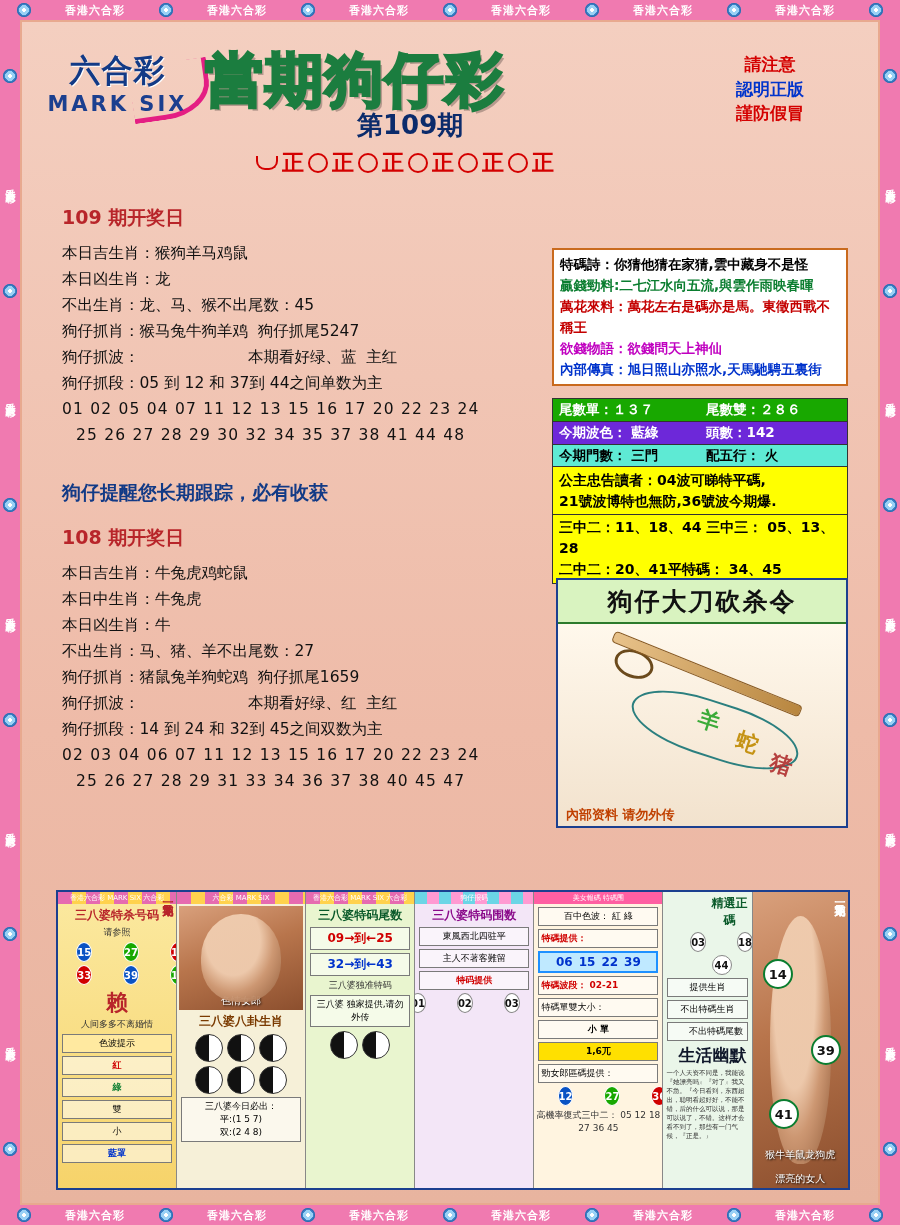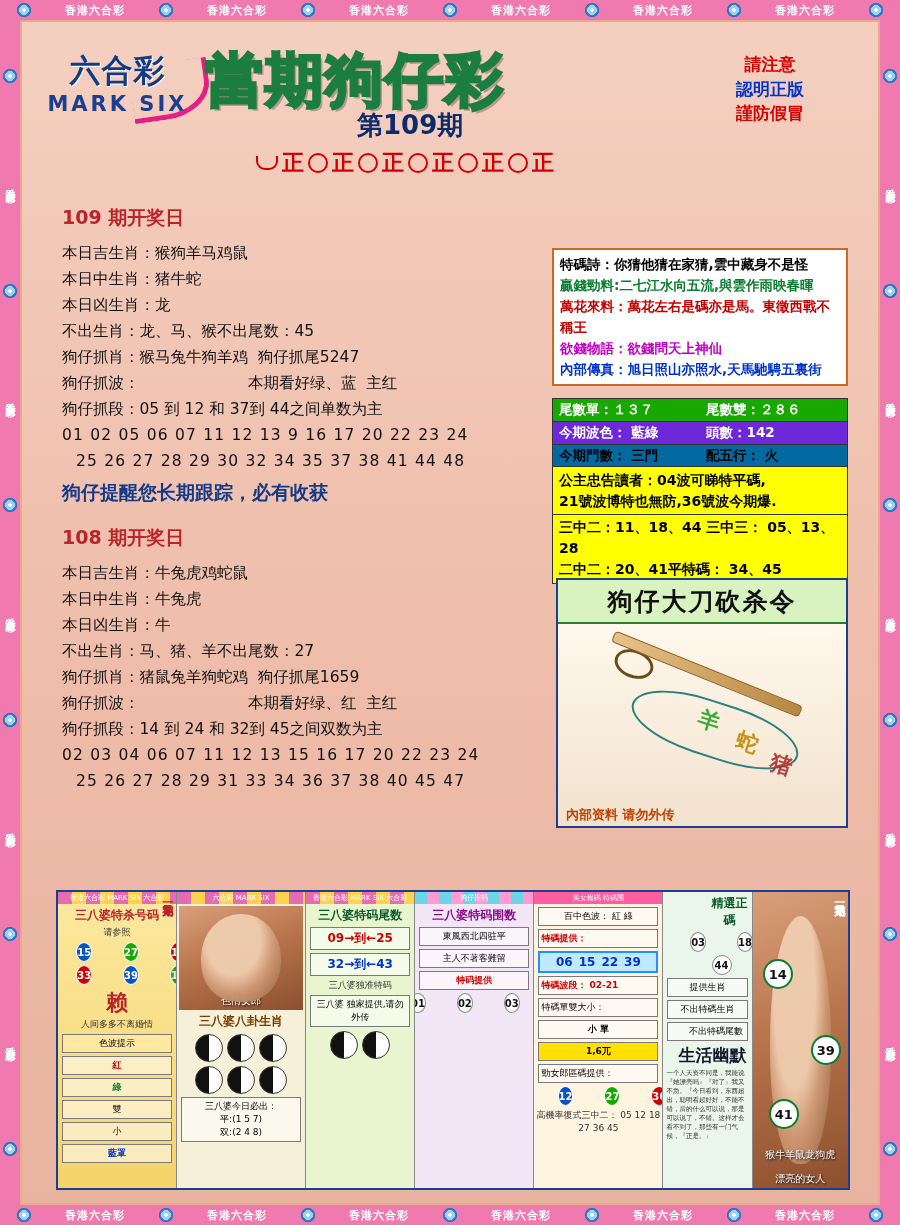--- a/index.html
+++ b/index.html
@@ -103,21 +103,21 @@
 
   .tbl{
     position:absolute;left:552px;top:398px;width:296px;
     border:1px solid #333;box-sizing:border-box;font-weight:bold;
   }
   .tbl .row{display:flex;border-bottom:1px solid #333;height:22px;align-items:center;}
   .tbl .row:last-child{border-bottom:none;}
   .tbl .c{padding:0 6px;font-size:13.5px;white-space:nowrap;overflow:hidden;}
   .r-green{background:#18a800;color:#fff;}
   .r-red{background:#6d28d9;color:#fff;}
-  .r-cyan{background:#0369a1;color:#000;}
+  .r-cyan{background:#5eead4;color:#000;}
   .c-half{width:50%;}
 
   .yellow-box{
     position:absolute;left:552px;top:466px;width:296px;
     background:#ffff00;border:1px solid #333;box-sizing:border-box;
     padding:3px 6px;font-size:14px;font-weight:bold;line-height:21px;color:#000;
   }
   .yellow-box .sep{border-top:1px solid #333;margin:2px -6px 2px;}
 
   
@@ -317,27 +317,26 @@
     <span class="circ"></span>
     <span>正</span>
   </div>
 
   <div class="block blk109">
     <div class="blk-title">
       <span class="num">109</span>
       <span>期开奖日</span>
     </div>
     <div class="line">本日吉生肖：猴狗羊马鸡鼠</div>
-    <div class="line">本日中生肖：猪牛蛇</div>
     <div class="line">本日凶生肖：龙</div>
     <div class="line">不出生肖：龙、马、猴不出尾数：45</div>
     <div class="line">狗仔抓肖：猴马兔牛狗羊鸡  狗仔抓尾5247</div>
     <div class="line">狗仔抓波：                      本期看好绿、蓝  主红</div>
     <div class="line">狗仔抓段：05 到 12 和 37到 44之间单数为主</div>
-    <div class="nums">01 02 05 06 07 11 12 13 9 16 17 20 22 23 24</div>
+    <div class="nums">01 02 05 04 07 11 12 13 15 16 17 20 22 23 24</div>
     <div class="nums" style="padding-left:14px">25 26 27 28 29 30 32 34 35 37 38 41 44 48</div>
   </div>
 
   <div class="remind">狗仔提醒您长期跟踪，必有收获</div>
 
   <div class="block blk108">
     <div class="blk-title">
       <span class="num">108</span>
       <span>期开奖日</span>
     </div>

